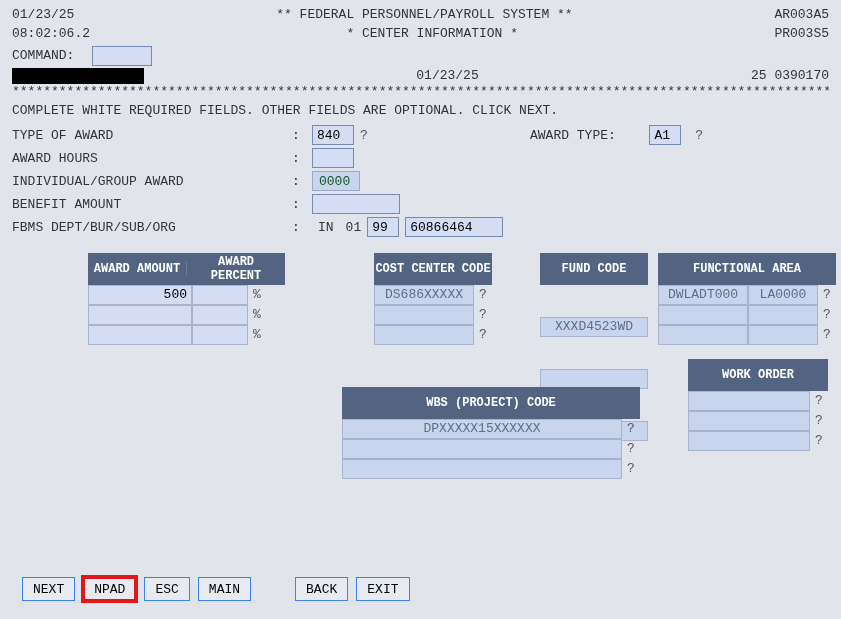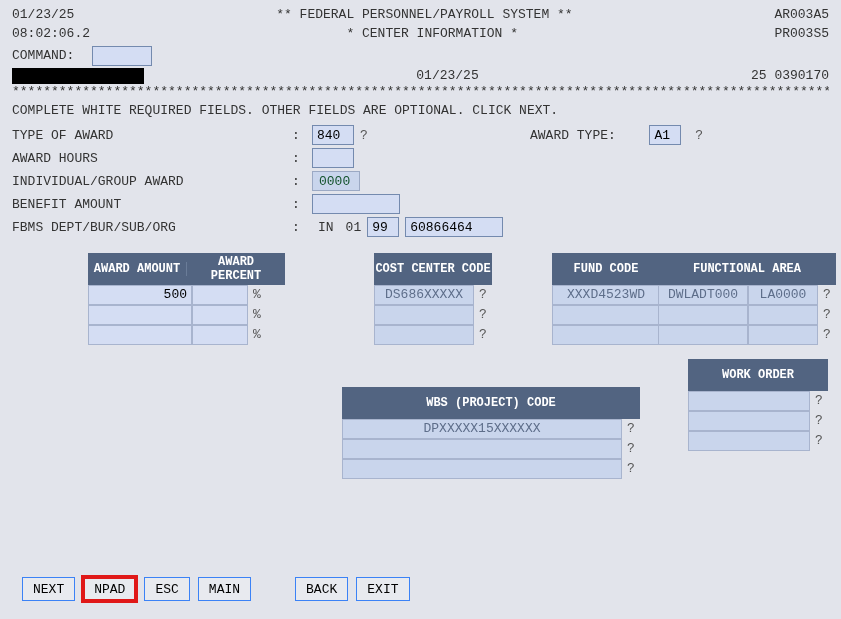--- a/index.html
+++ b/index.html
@@ -45,21 +45,21 @@
   .tbl-row { display:flex; }
   .cell, .cell-ro {
     background:#d4ddf3; border:1px solid #a8b4ce; height:20px;
     font-family:inherit; font-size:13px; padding:0 4px; text-align:center;
   }
   .cell-ro { background:#c9d5ec; color:#5e6e8a; }
   #amt-tbl { margin-left: 76px; }
   #amt-tbl .c1{width:104px; text-align:right;} #amt-tbl .c2{width:56px;}
   #cc-tbl { position:absolute; left:362px; top:0;}
   #cc-tbl .c1{width:100px;}
-  #fc-tbl { position:absolute; left:540px; top:0;}
+  #fc-tbl { position:absolute; left:528px; top:0;gap:32px;}
   #fc-tbl .c1{width:108px;}
   #fa-tbl { position:absolute; left:646px; top:0;}
   #fa-tbl .c1{width:90px;} #fa-tbl .c2{width:70px;}
   .row2tables { margin-top:6px; position:relative; height:100px;}
   #wbs-tbl { position:absolute; left:330px; top:0;margin-top:28px;}
   #wbs-tbl .c1{width:280px;}
   #wo-tbl { position:absolute; left:640px; top:0;margin-left:36px;}
   #wo-tbl .c1{width:122px;}
   .qcol { width:18px; display:inline-block; text-align:center; color:#555; line-height:20px;}
   .btnbar { position:absolute; bottom:18px; left:22px; display:flex; gap:8px; align-items:center;}

